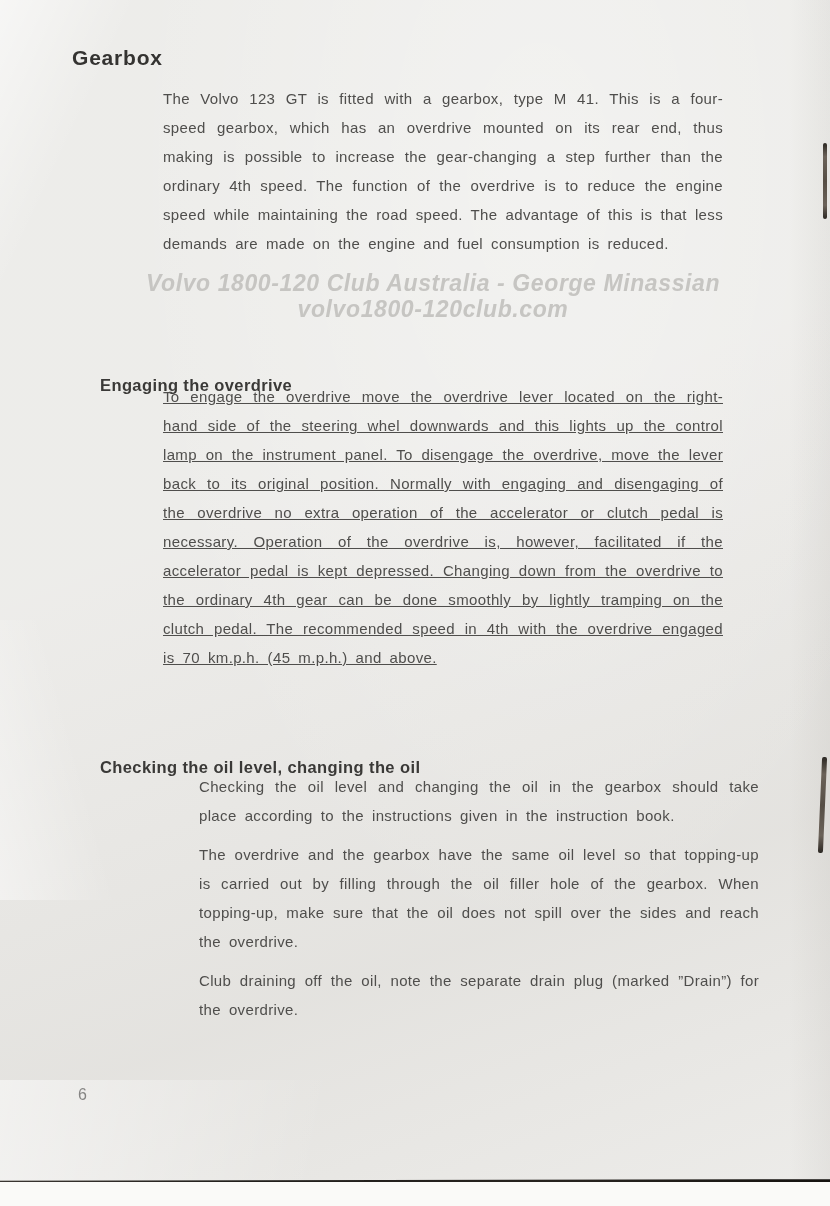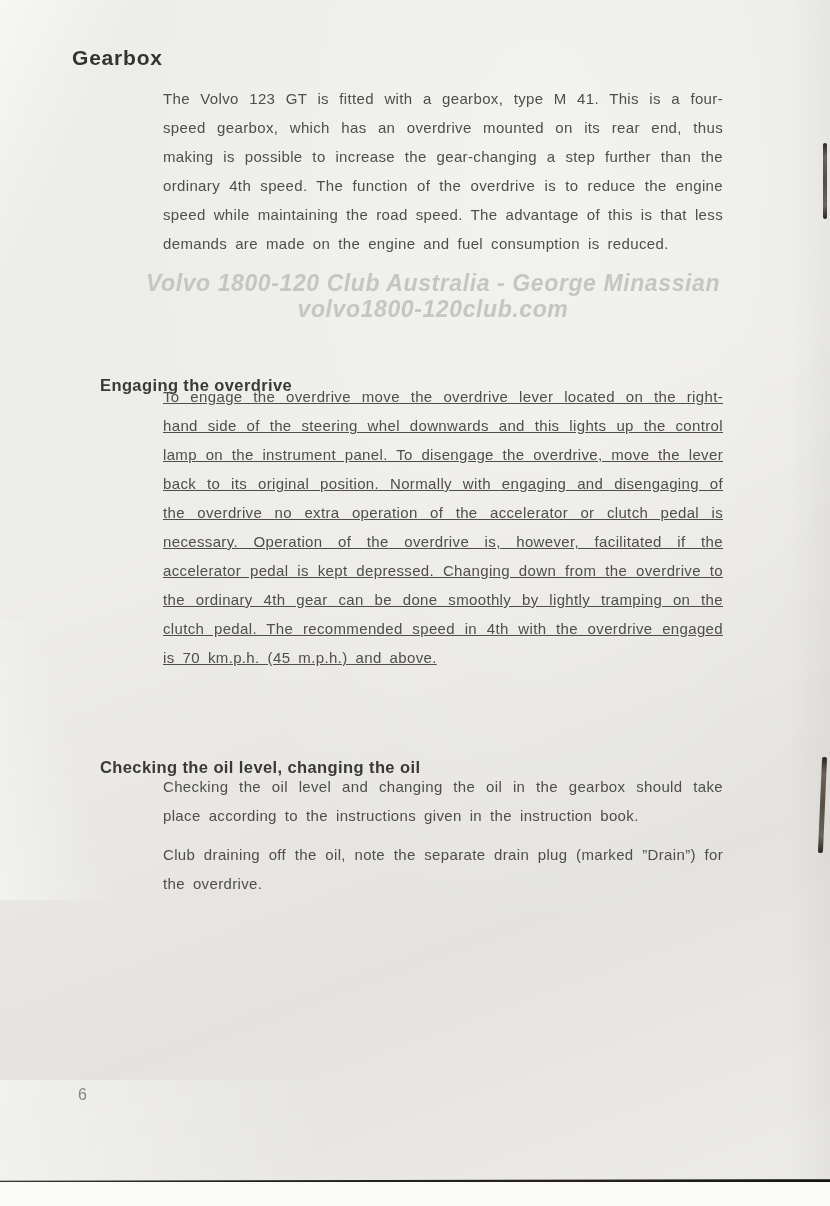--- a/index.html
+++ b/index.html
@@ -93,21 +93,21 @@
     font-size: 15px;
     line-height: 29px;
     letter-spacing: 0.35px;
     word-spacing: 3.5px;
     text-align: justify;
   }
   .body-col p { margin: 0; }
   .body-col p + p { margin-top: 10px; }
   .col-gearbox  { top: 84px; }
   .col-engaging { top: 382px; text-decoration: underline; }
-  .col-checking { top: 772px; }
+  .col-checking { top: 772px; margin-left: 36px; }
   
   .watermark {
     position: absolute;
     left: 433px; top: 250px;
     transform: translateX(-50%);
     text-align: center;
     white-space: nowrap;
     font-style: italic;
     font-weight: 700;
     font-size: 23px;
@@ -143,20 +143,21 @@
   <h2 class="h-sub engaging">Engaging the overdrive</h2>
 
   <div class="body-col col-engaging">
     <p>To engage the overdrive move the overdrive lever located on the right-hand side of the steering whel downwards and this lights up the control lamp on the instrument panel. To disengage the overdrive, move the lever back to its original position. Normally with engaging and disengaging of the overdrive no extra operation of the accelerator or clutch pedal is necessary. Operation of the overdrive is, however, facilitated if the accelerator pedal is kept depressed. Changing down from the overdrive to the ordinary 4th gear can be done smoothly by lightly tramping on the clutch pedal. The recommended speed in 4th with the overdrive engaged is 70 km.p.h. (45 m.p.h.) and above.</p>
   </div>
 
   <h2 class="h-sub checking">Checking the oil level, changing the oil</h2>
 
   <div class="body-col col-checking">
     <p>Checking the oil level and changing the oil in the gearbox should take place according to the instructions given in the instruction book.</p>
+    <p>The overdrive and the gearbox have the same oil level so that topping-up is carried out by filling through the oil filler hole of the gearbox. When topping-up, make sure that the oil does not spill over the sides and reach the overdrive.</p>
     <p>Club draining off the oil, note the separate drain plug (marked ”Drain”) for the overdrive.</p>
   </div>
 
   <div class="page-number">6</div>
 
   <div class="crease-1"></div>
   <div class="crease-2"></div>
 
   <div class="edge-mark m1"></div>
   <div class="edge-mark m2"></div>

